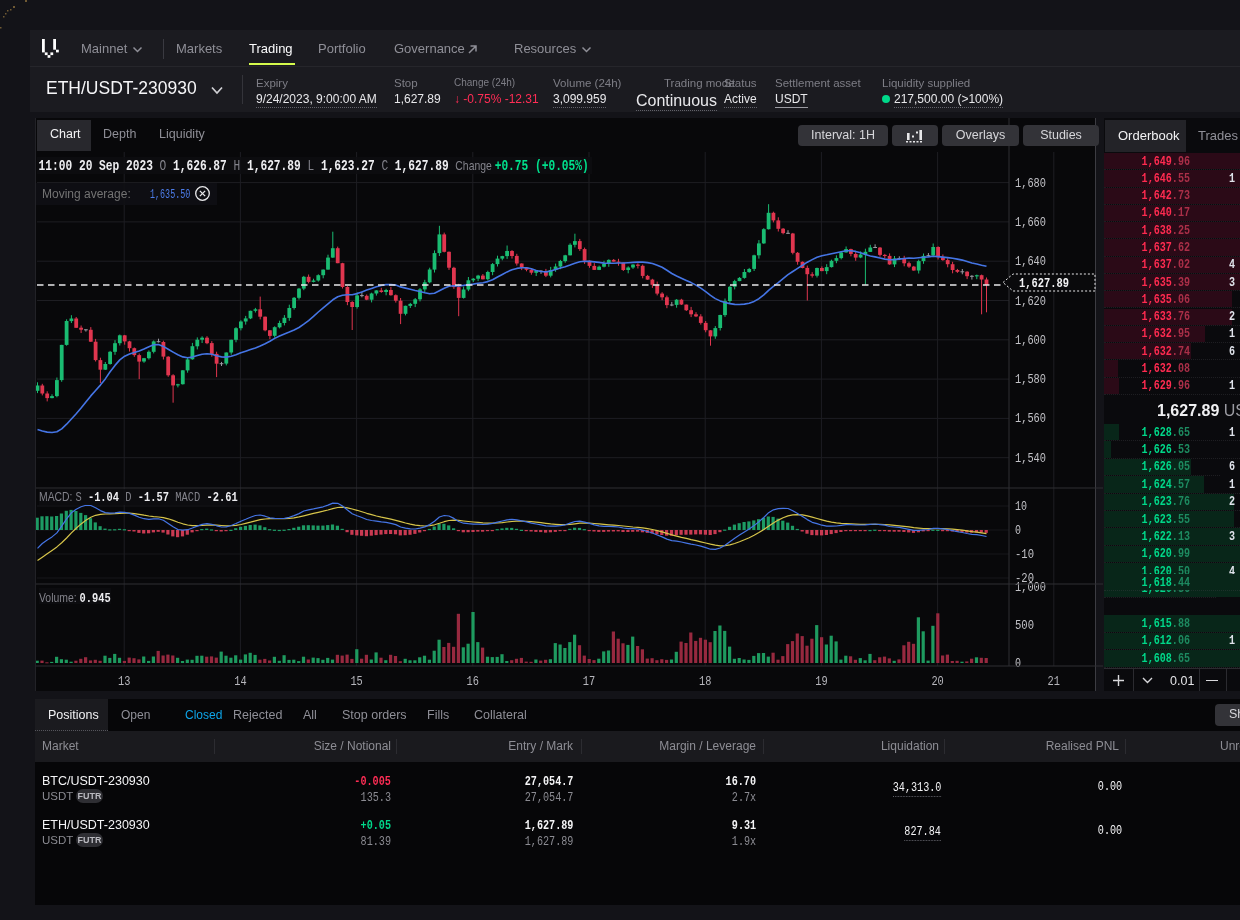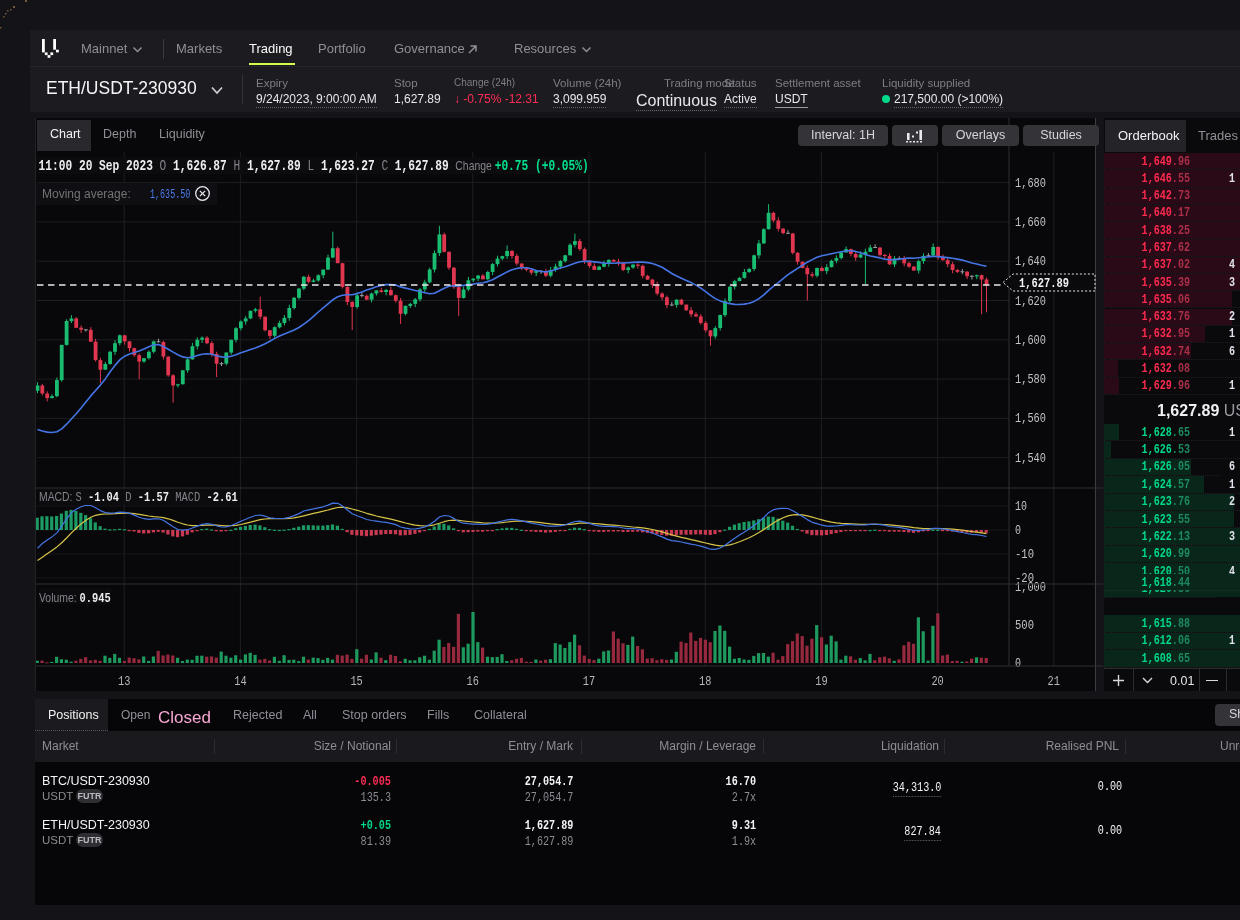--- a/index.html
+++ b/index.html
@@ -1093,21 +1093,21 @@
     <div class="abs" style="left:66px;top:5px;font-size:12.5px;color:#e4e4e7">0.01</div>
     <div class="abs" style="left:102px;top:10.5px;width:12px;height:1.6px;background:#d8d8db"></div>
   </div>
 </div>
 
 <div class="abs" style="left:35px;top:699px;width:1205px;height:206px;background:#060608">
 
   <div class="abs" style="left:0px;top:0px;width:73px;height:32px;background:#1b1b1f;border-bottom:1px dotted #55555c"></div>
   <div class="abs" style="left:13px;top:9px;font-size:12.5px;color:#f2f2f4">Positions</div>
   <div class="abs" style="left:86px;top:9px;font-size:12px;color:#8f8f97">Open</div>
-  <div class="abs" style="left:123px;top:9px;font-size:17px;color:#f9a8d4">Closed</div>
+  <div class="abs" style="left:150px;top:9px;font-size:12px;color:#0ea5e9">Closed</div>
   <div class="abs" style="left:198px;top:9px;font-size:12.5px;color:#8f8f97">Rejected</div>
   <div class="abs" style="left:268px;top:9px;font-size:12.5px;color:#8f8f97">All</div>
   <div class="abs" style="left:307px;top:9px;font-size:12.5px;color:#8f8f97">Stop orders</div>
   <div class="abs" style="left:392px;top:9px;font-size:12.5px;color:#8f8f97">Fills</div>
   <div class="abs" style="left:439px;top:9px;font-size:12.5px;color:#8f8f97">Collateral</div>
   <div class="abs" style="left:1180px;top:5px;width:60px;height:22px;background:#333338;border-radius:4px;font-size:12.5px;color:#d6d6da;padding:3px 0 0 14px;white-space:nowrap;overflow:hidden">Sho</div>
 
   <div class="abs" style="left:0;top:32px;width:1205px;height:31px;background:#1a1a1e">
     <div class="abs" style="left:7px;top:8px;font-size:12px;color:#8d8d94">Market</div>
     <div class="abs" style="right:849px;top:8px;font-size:12px;color:#8d8d94;white-space:nowrap">Size / Notional</div>

